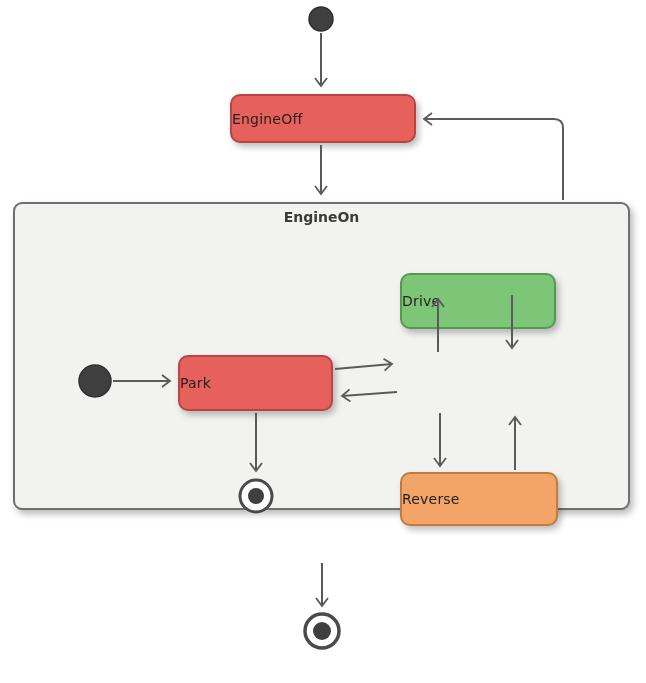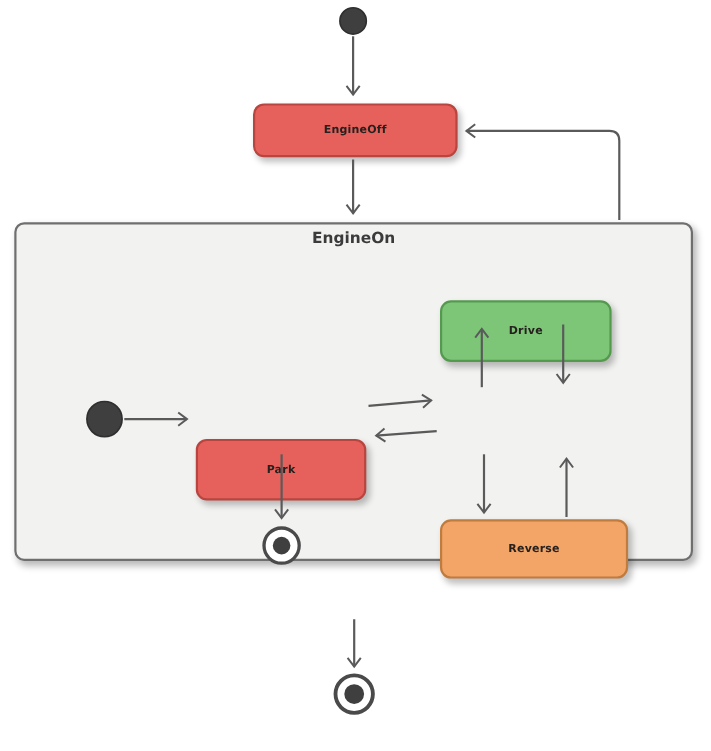--- a/index.html
+++ b/index.html
@@ -6,45 +6,45 @@
   #canvas{
     position:relative;
     width:646px;height:683px;
     background:#ffffff;
     font-family:"DejaVu Sans","Liberation Sans",sans-serif;
     overflow:hidden;
   }
   .state{
     position:absolute;
     border-radius:10px;
-    display:flex;align-items:center;justify-content:center;
-    font-weight:bold;font-size:10px;color:#26211f;
+    display:flex;align-items:center;justify-content:flex-start;
+    font-weight:normal;font-size:14px;color:#26211f;
     box-shadow:3px 4px 6px rgba(0,0,0,0.25);
     box-sizing:border-box;
     letter-spacing:.2px;
   }
   .state-red{background:#e6615b;border:2px solid #b8453f;}
   .state-green{background:#7dc678;border:2px solid #55994f;}
   .state-yellow{background:#f2d377;border:2px solid #c2a24a;}
   .state-orange{background:#f2a566;border:2px solid #c07b3e;}
   #engine-off{left:230px;top:94px;width:186px;height:49px;}
   #engine-on{
     position:absolute;left:13px;top:202px;width:617px;height:308px;
     background:#f2f2f1;border:2px solid #6f6f6f;border-radius:9px;
     box-shadow:3px 4px 7px rgba(0,0,0,0.28);
     box-sizing:border-box;
   }
   #engine-on-title{
     position:absolute;left:0;top:5px;width:100%;
     text-align:center;font-weight:bold;font-size:14px;color:#3b3b3b;
   }
   #drive{left:400px;top:237px;width:156px;height:56px;margin-top:36px;}
-  #park{left:178px;top:355px;width:155px;height:56px;margin-top:44px;}
+  #park{left:178px;top:355px;width:155px;height:56px;}
   #neutral{left:400px;top:354px;width:149px;height:57px;}
-  #reverse{left:400px;top:472px;width:171px;height:54px;}
+  #reverse{left:400px;top:472px;width:158px;height:54px;}
   #edges{position:absolute;left:0;top:0;pointer-events:none;}
   .edge{stroke:#5a5a5a;stroke-width:2;fill:none;}
 </style>
 </head>
 <body>
 
 <div id="canvas">
 
   <div id="engine-on">
     <div id="engine-on-title">EngineOn</div>

